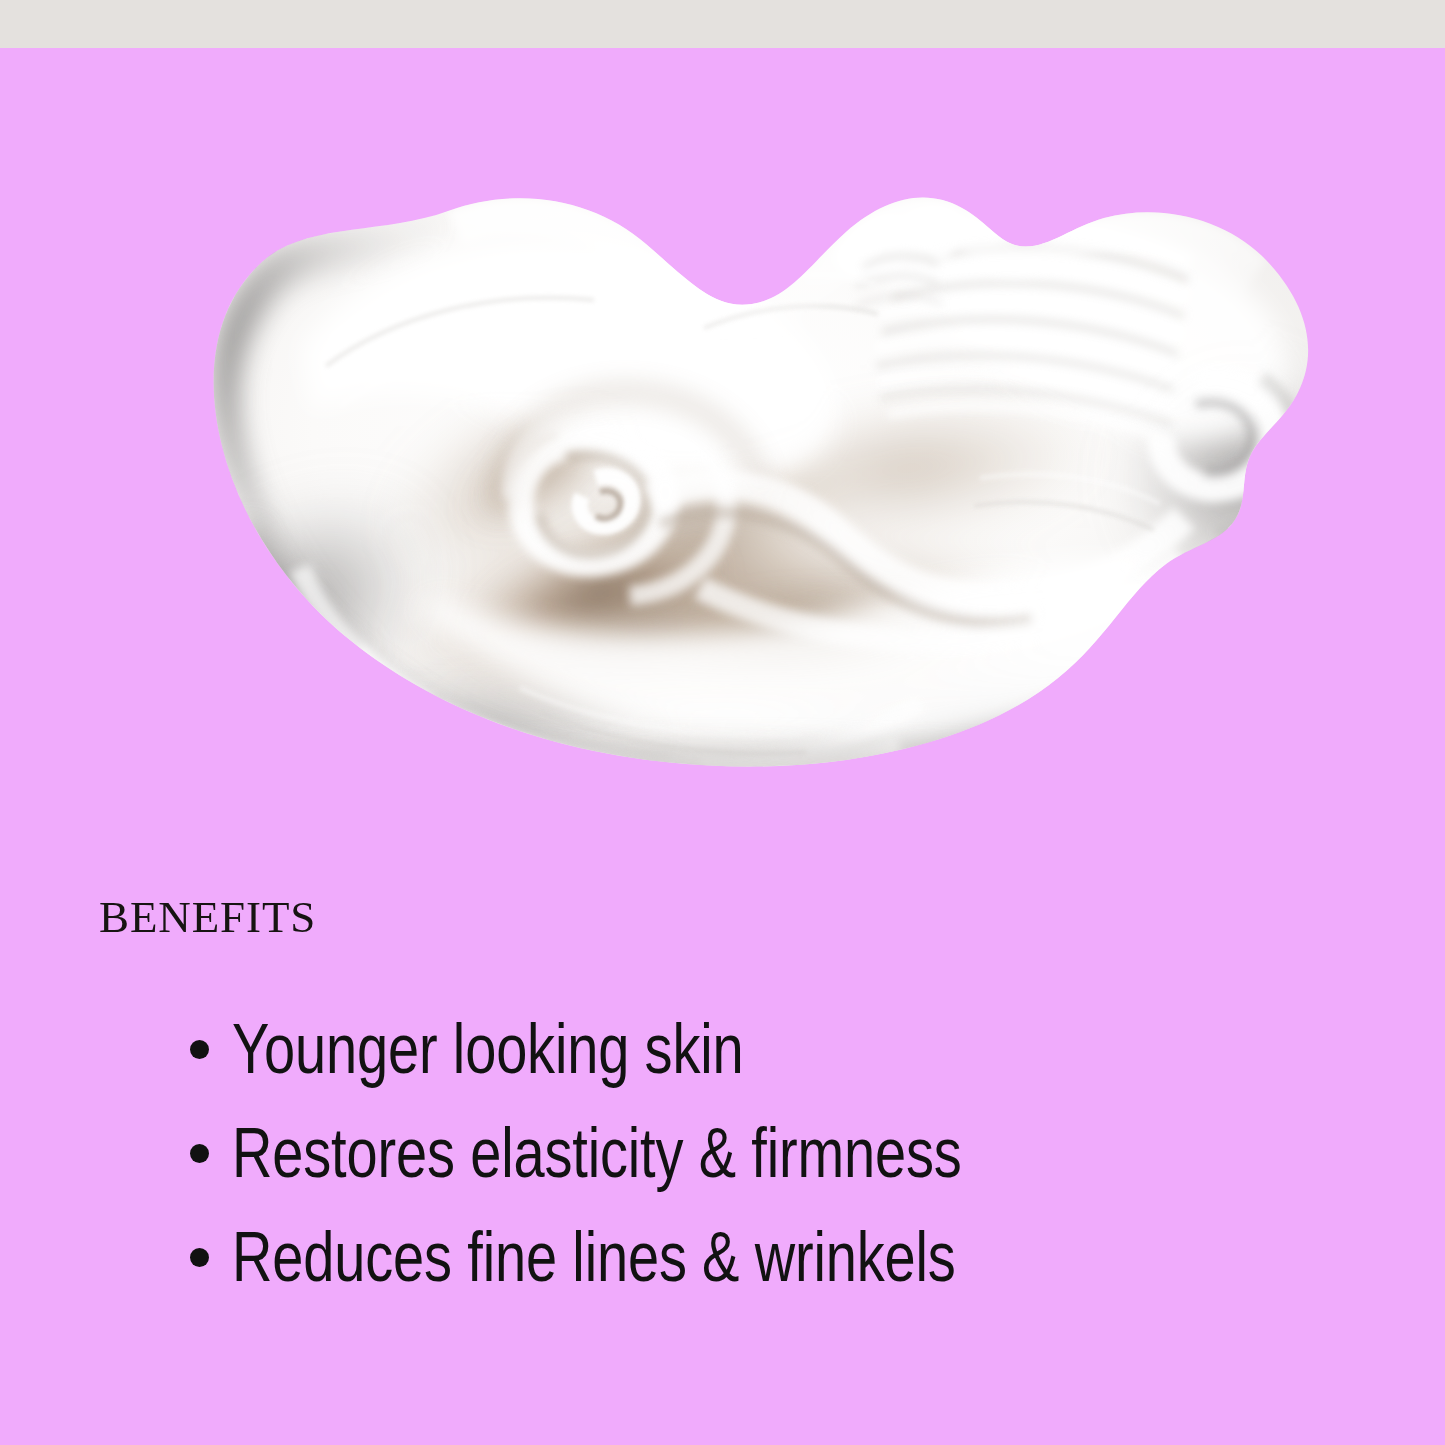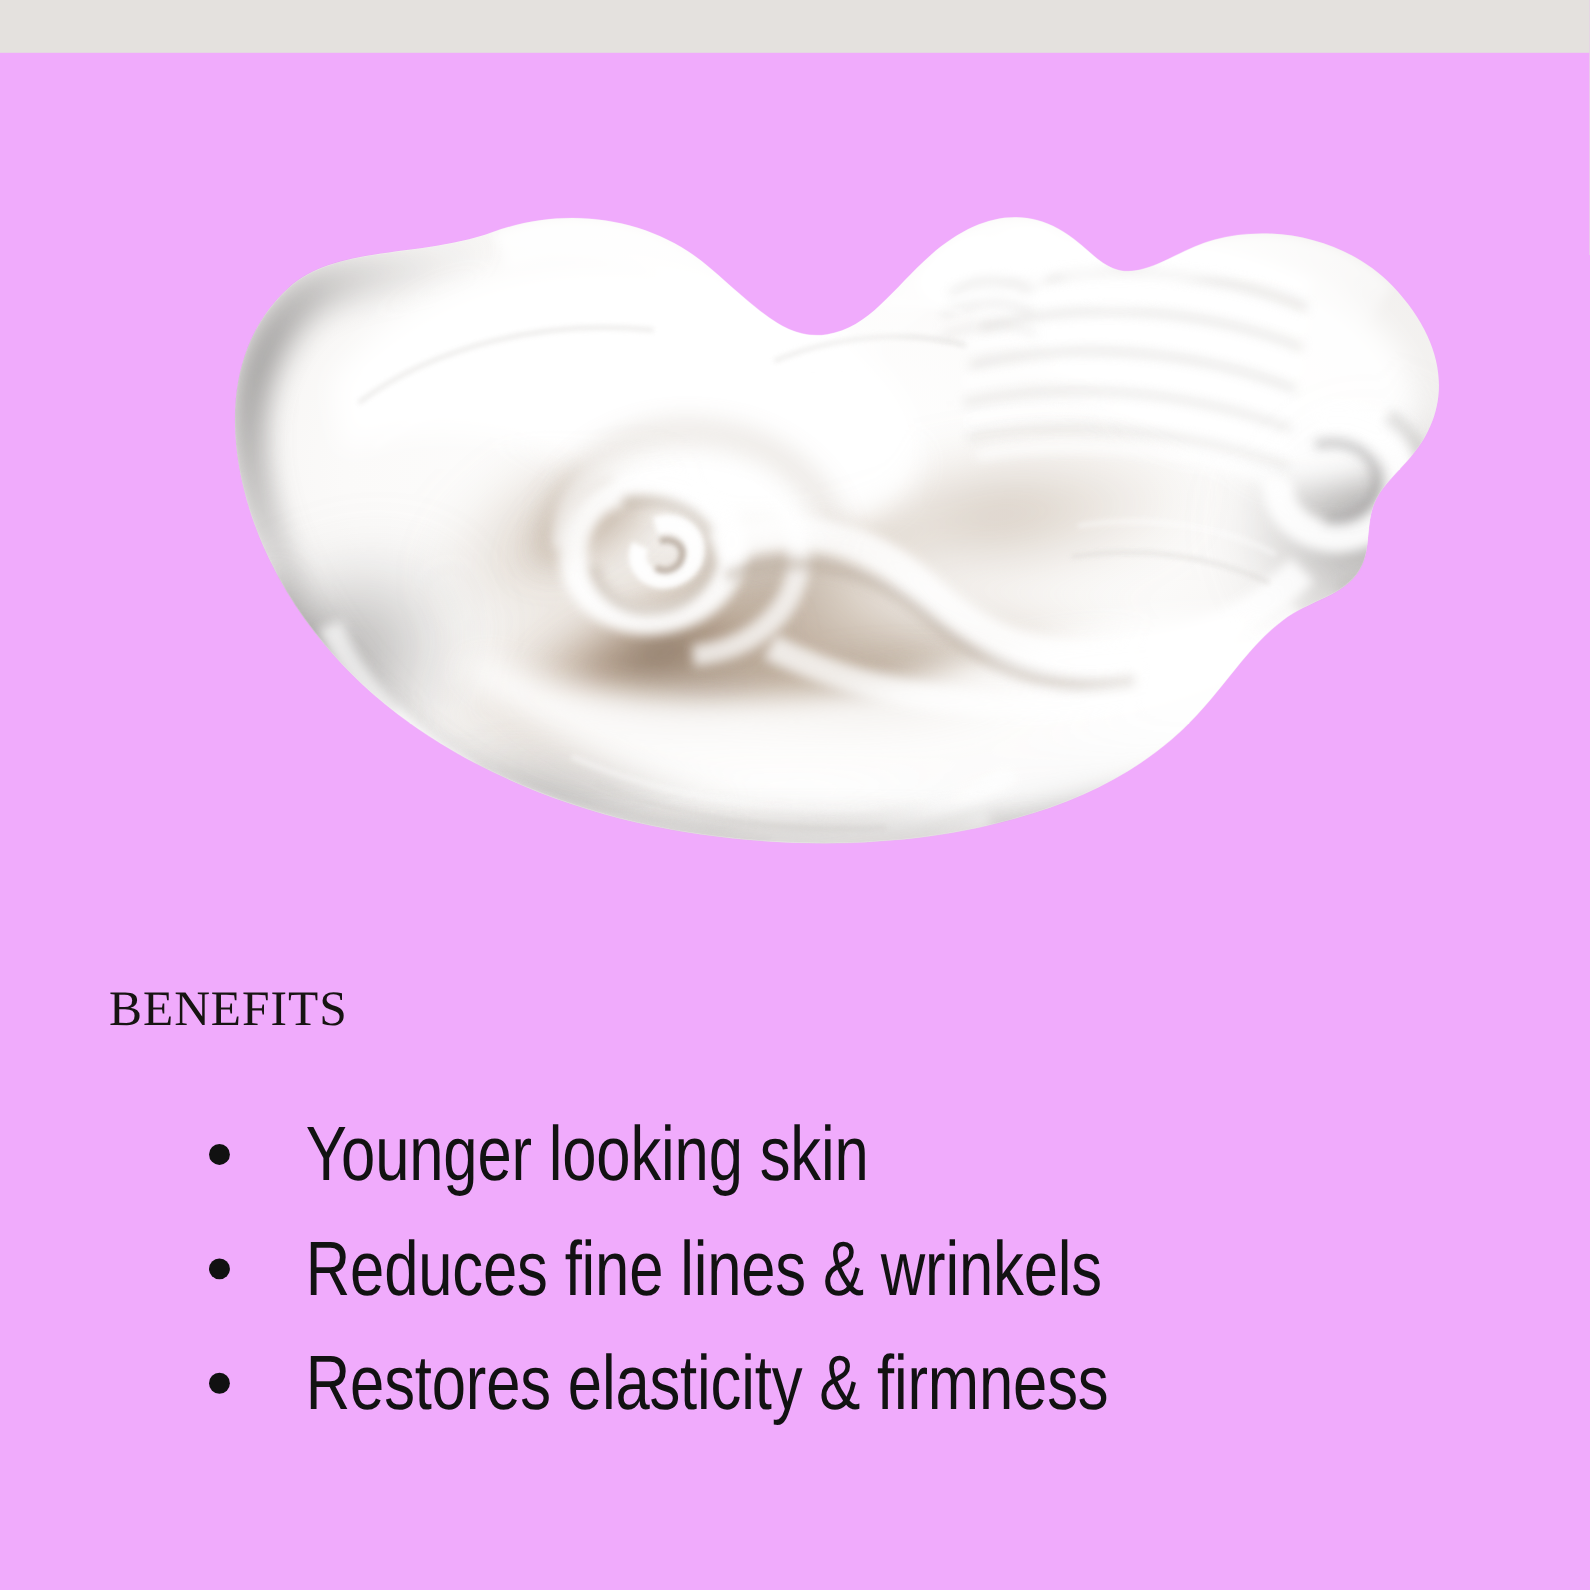--- a/index.html
+++ b/index.html
@@ -54,21 +54,20 @@
     width: 1445px;
     margin: 0;
     padding: 0;
     list-style: none;
   }
   .benefit-item {
     display: flex;
     align-items: baseline;
     height: 104px;
     padding-left: 190px;
-    gap: 46px;
   }
   .benefit-bullet {
     flex: 0 0 auto;
     width: 42px;
     font-size: 44px;
     line-height: 1;
     color: #111111;
     position: relative;
     top: -14px;
   }
@@ -347,22 +346,22 @@
   <section id="benefits-section">
     <h2 id="benefits-heading">BENEFITS</h2>
 
     <ul id="benefits-list">
       <li class="benefit-item">
         <span class="benefit-bullet"><span></span></span>
         <span class="benefit-text">Younger looking skin</span>
       </li>
       <li class="benefit-item">
         <span class="benefit-bullet"><span></span></span>
-        <span class="benefit-text">Reduces fine lines &amp; wrinkels</span>
+        <span class="benefit-text">Restores elasticity &amp; firmness</span>
       </li>
       <li class="benefit-item">
         <span class="benefit-bullet"><span></span></span>
-        <span class="benefit-text">Restores elasticity &amp; firmness</span>
+        <span class="benefit-text">Reduces fine lines &amp; wrinkels</span>
       </li>
     </ul>
   </section>
 
 </div>
 
 </body></html>

